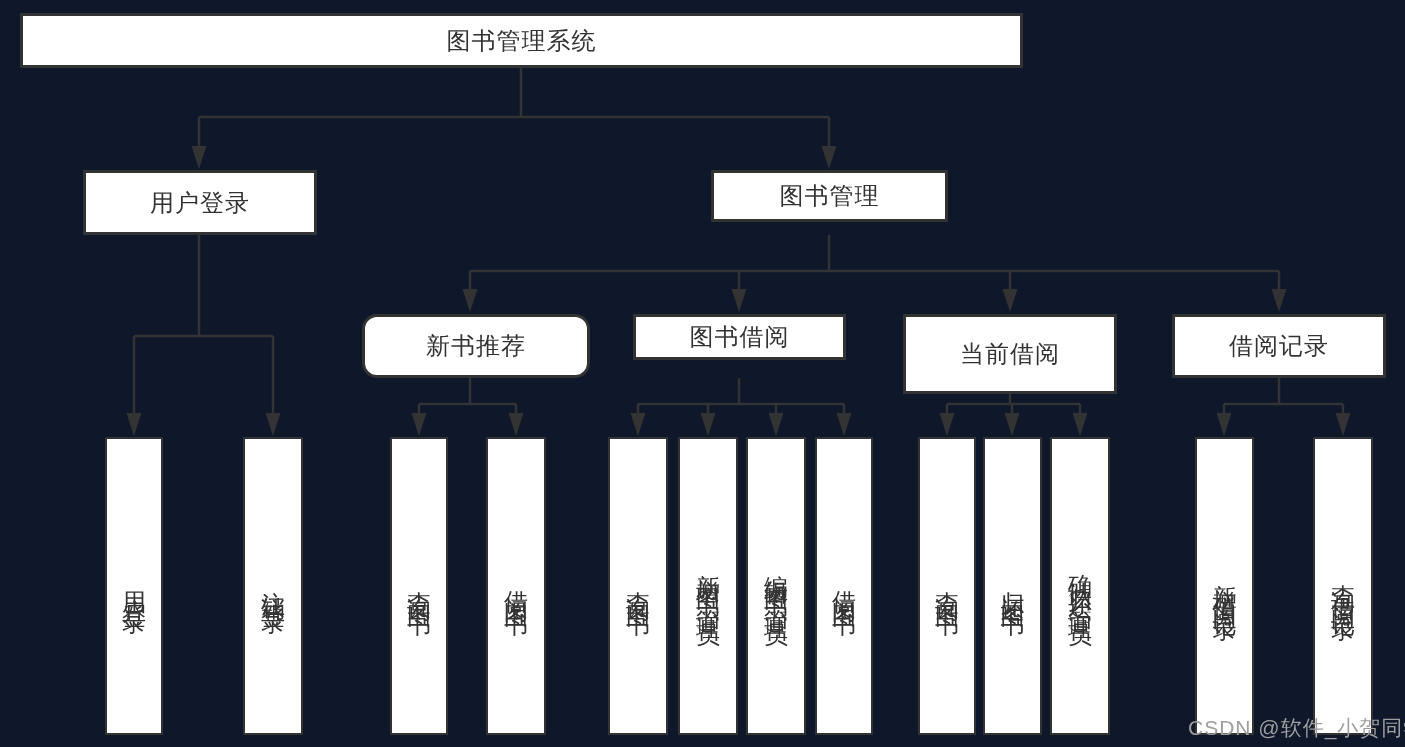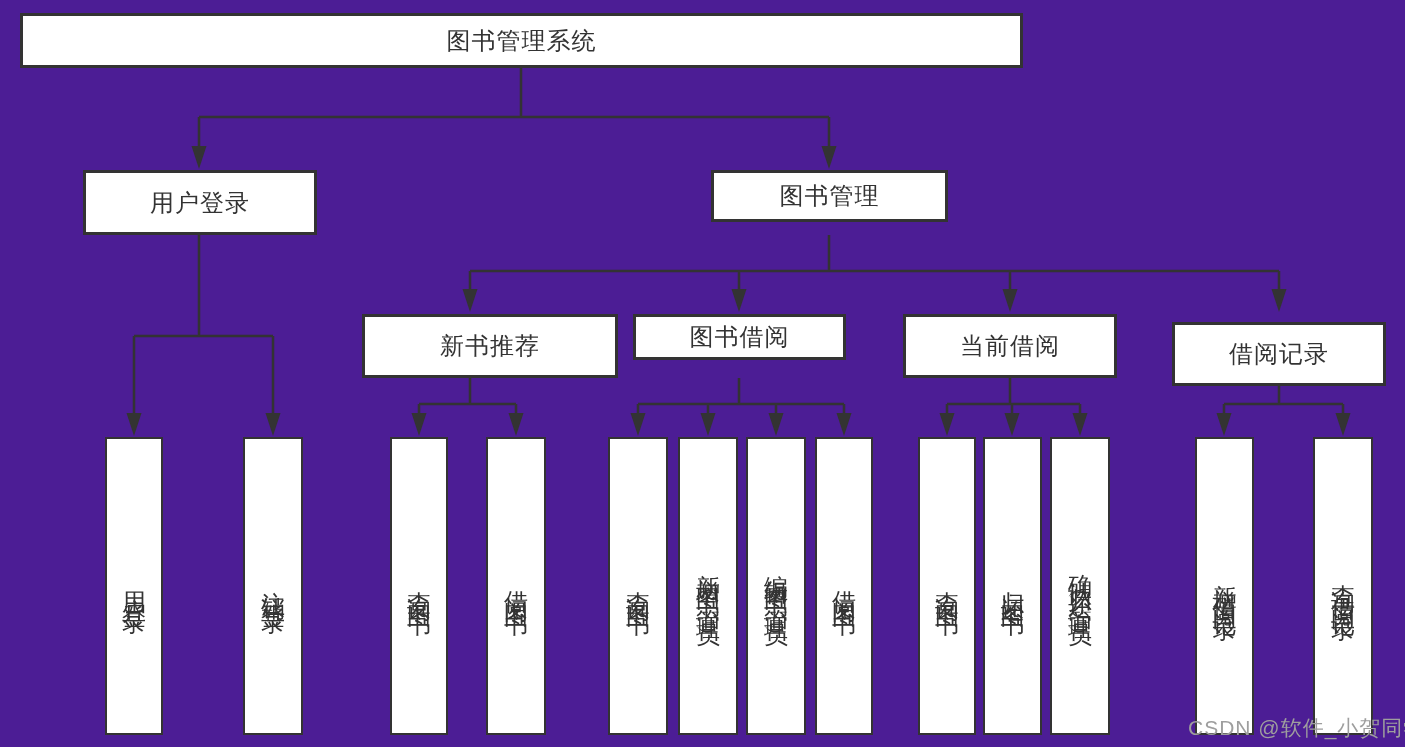--- a/index.html
+++ b/index.html
@@ -1,19 +1,19 @@
 <!DOCTYPE html>
 <html><head>
 <meta charset="utf-8">
 <style>
   html,body{margin:0;padding:0;background:#ffffff;}
   #stage{
     position:relative;
     width:1405px;height:747px;
-    background:#4c1d95;
+    background:#0f172a;
     font-family:"Liberation Sans","DejaVu Sans",sans-serif;
     overflow:hidden;
   }
   #connectors{position:absolute;left:0;top:0;width:1405px;height:747px;}
   .node{
     position:absolute;
     box-sizing:border-box;
     background:#ffffff;
     border:3px solid #333333;
     display:flex;
@@ -94,30 +94,30 @@
     <span>图书管理系统</span>
   </div>
 
   <div class="node" style="left:83px;top:170px;width:234px;height:65px;">
     <span>用户登录</span>
   </div>
   <div class="node" style="left:711px;top:170px;width:237px;height:52px;">
     <span>图书管理</span>
   </div>
 
-  <div class="node" style="left:362px;top:314px;width:256px;height:64px;">
+  <div class="node" style="left:362px;top:314px;width:228px;height:64px;border-radius:15px;">
     <span>新书推荐</span>
   </div>
   <div class="node" style="left:633px;top:314px;width:213px;height:46px;">
     <span>图书借阅</span>
   </div>
-  <div class="node" style="left:903px;top:314px;width:214px;height:64px;">
+  <div class="node" style="left:903px;top:314px;width:214px;height:80px;">
     <span>当前借阅</span>
   </div>
-  <div class="node" style="left:1172px;top:322px;width:214px;height:64px;">
+  <div class="node" style="left:1172px;top:314px;width:214px;height:64px;">
     <span>借阅记录</span>
   </div>
 
   <div class="node leaf" style="left:105px;width:58px;">
     <span class="v-label">用户登录</span>
   </div>
   <div class="node leaf" style="left:243px;width:60px;">
     <span class="v-label">注销登录</span>
   </div>
 

